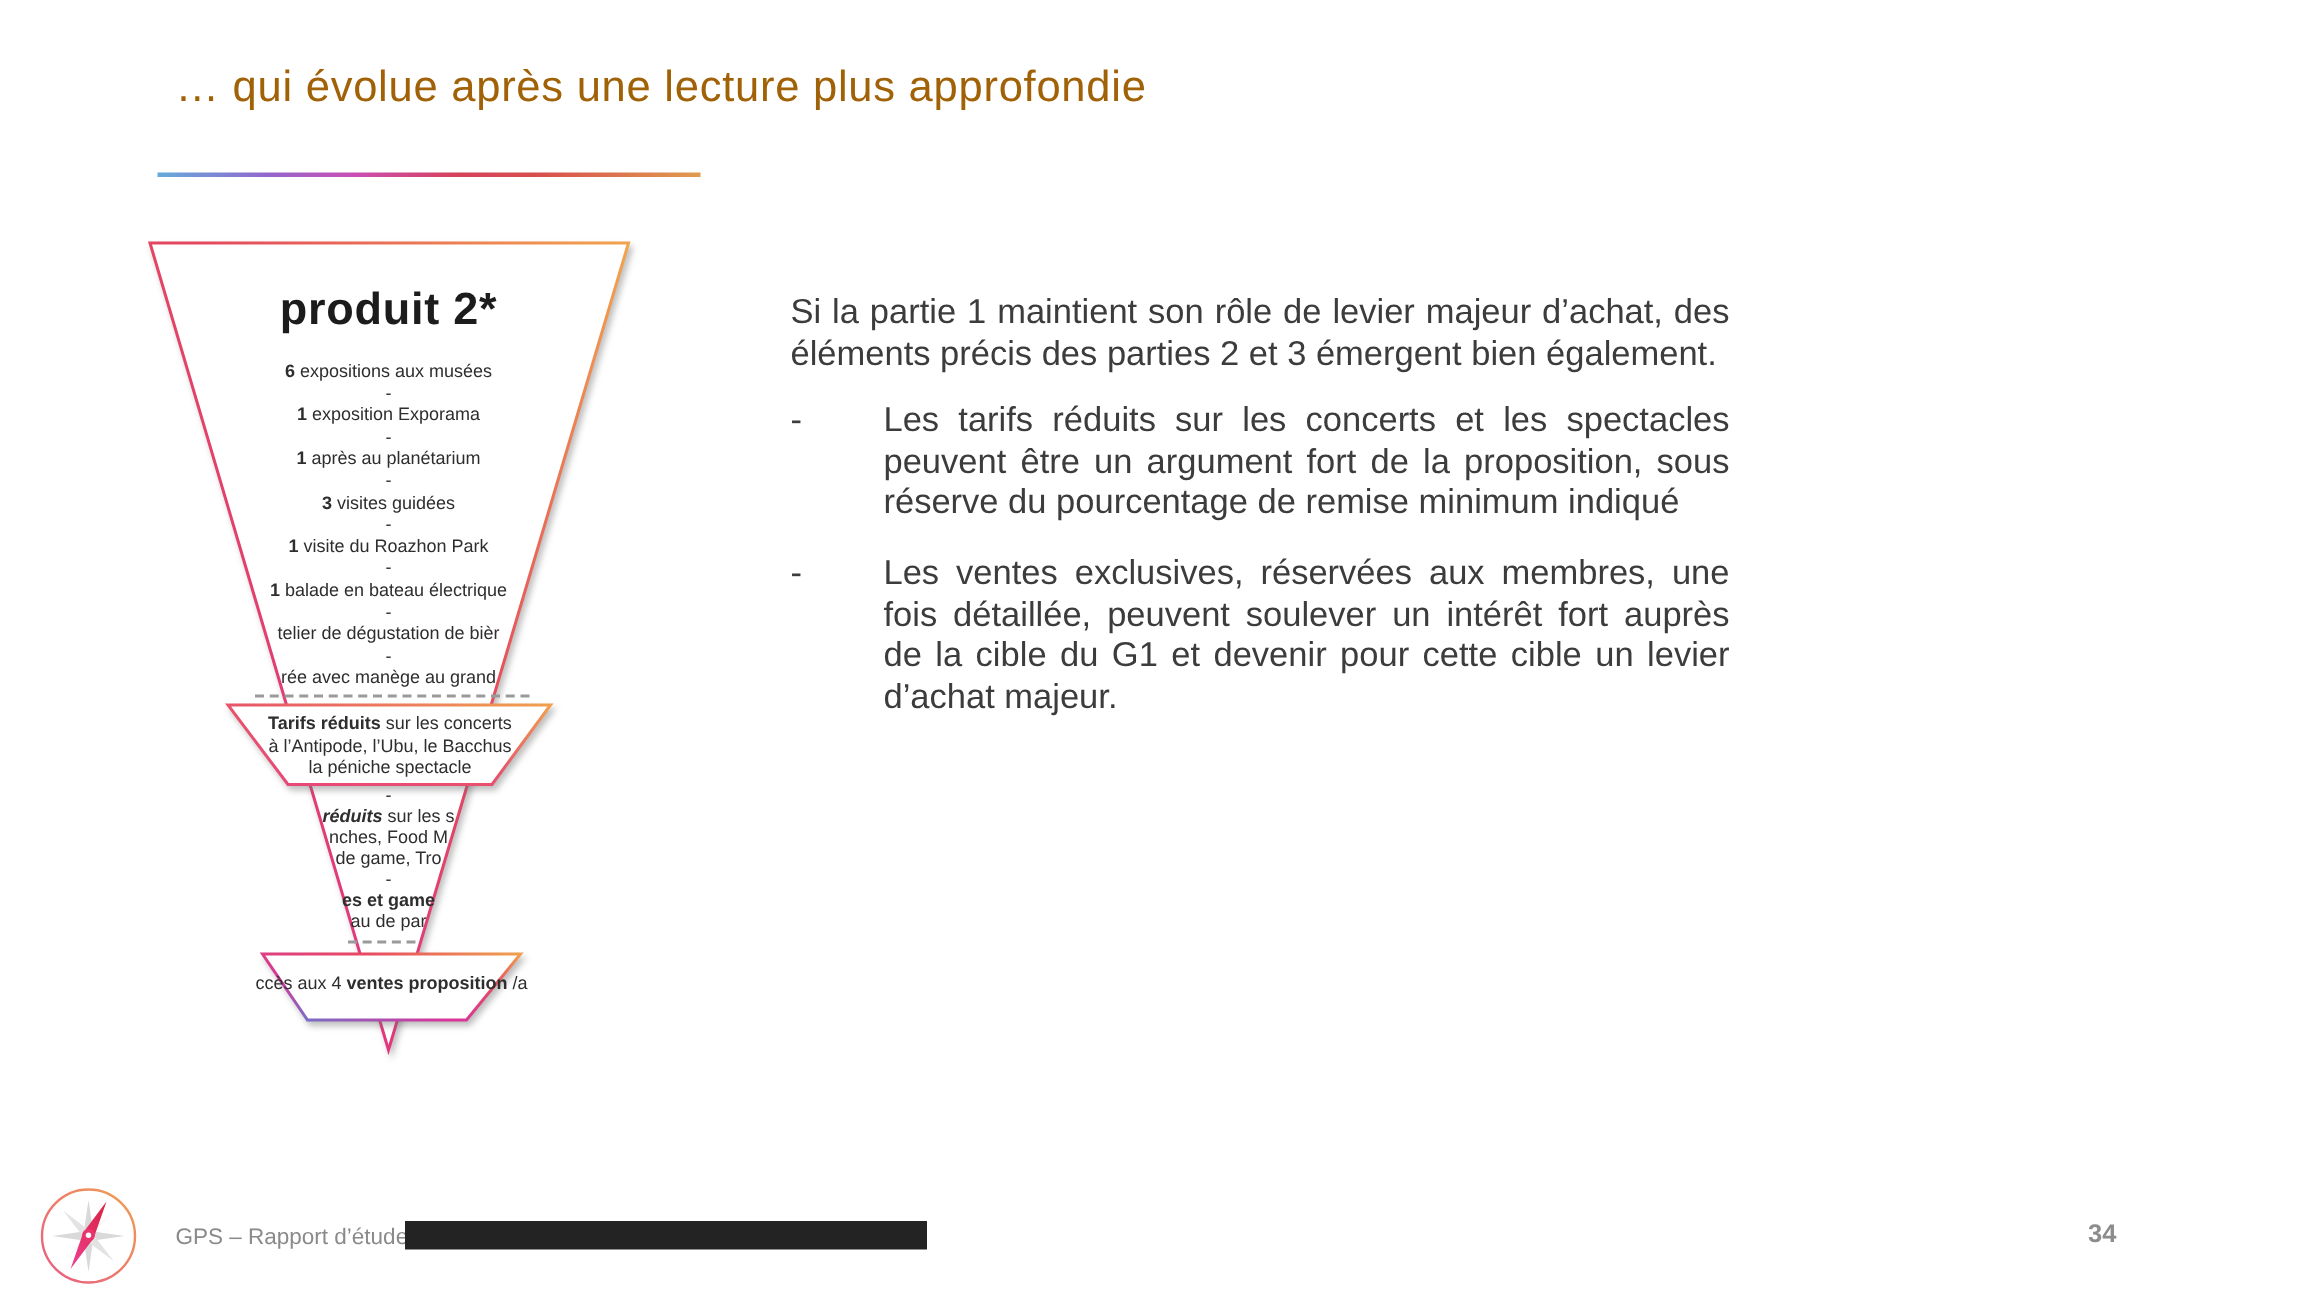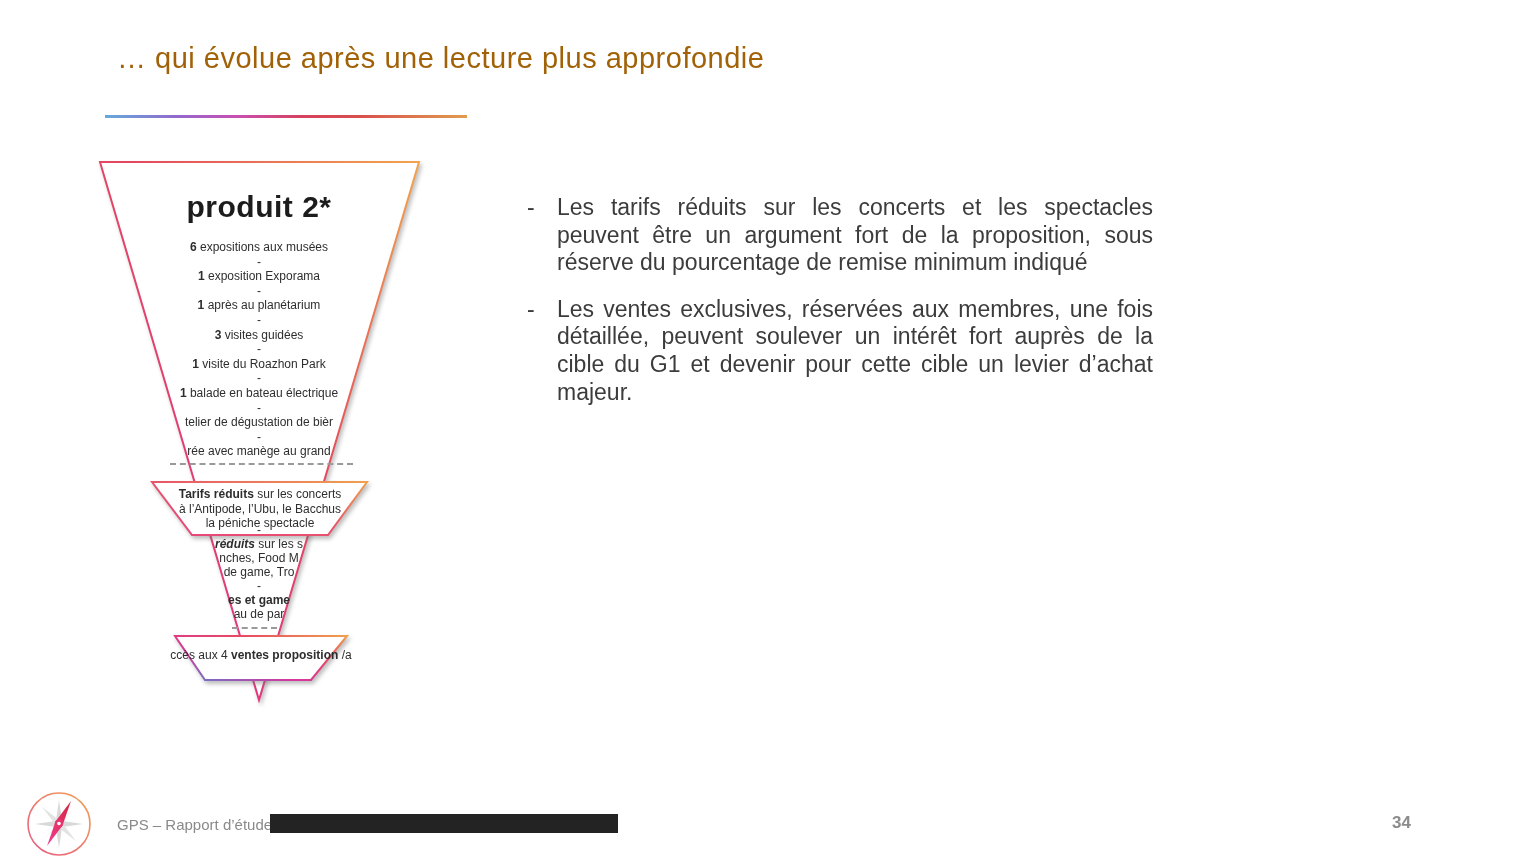--- a/index.html
+++ b/index.html
@@ -14,31 +14,31 @@
   
   .funnel-group{position:absolute;left:96px;top:158px;width:340px;height:560px;}
   .funnel-svg{position:absolute;left:0;top:0;filter:drop-shadow(2px 3px 2px rgba(110,110,110,0.45));}
   .fshape-svg{position:absolute;filter:drop-shadow(2px 3px 2px rgba(110,110,110,0.45));}
   .funnel-title{position:absolute;left:0;top:32px;width:326px;text-align:center;font-size:30px;font-weight:bold;color:#1c1c1c;letter-spacing:0.5px;}
   .funnel-list{position:absolute;left:0;top:82px;width:326px;text-align:center;font-size:12px;line-height:14.6px;color:#2e2e2e;}
   .funnel-mid{position:absolute;left:0;top:365px;width:326px;text-align:center;font-size:12px;line-height:14px;color:#2e2e2e;}
   .dash-sep{position:absolute;border-top:2px dashed #9a9a9a;height:0;}
   .sep1{left:74px;top:305px;width:183px;}
   .sep2{left:136px;top:469px;width:45px;}
-  .fbox1{position:absolute;left:46px;top:320px;width:236px;height:64px;text-decoration:underline;}
+  .fbox1{position:absolute;left:46px;top:308px;width:236px;height:64px;text-decoration:underline;}
   .fbox1 .fbox-text{position:absolute;left:10px;top:9px;width:216px;text-align:center;font-size:12px;line-height:14.5px;color:#2e2e2e;}
   .fbox2{position:absolute;left:68px;top:470px;width:190px;height:56px;}
   .fbox2 .fbox-text{position:absolute;left:0;top:20px;width:194px;text-align:center;font-size:12px;line-height:14px;color:#2e2e2e;}
 
   
   .content{position:absolute;left:527px;top:194px;width:626px;font-size:23px;line-height:27.6px;color:#3c3c3c;text-align:justify;}
   .content p{margin:0 0 17px 0;}
   .bullet{display:flex;margin-bottom:19px;}
   .bullet .dash{flex:0 0 30px;}
-  .bullet .btxt{flex:1;text-align:justify;}
+  .bullet .btxt{flex:1;text-align:justify;margin-left:32px;}
 
   
   .logo{position:absolute;left:26px;top:791px;}
   .footer-text{position:absolute;left:117px;top:816px;font-size:15px;color:#8a8a8a;white-space:nowrap;}
   .redaction-bar{position:absolute;left:270px;top:814px;width:348px;height:19px;background:#232323;}
   .page-number{position:absolute;left:1392px;top:813px;font-size:17px;font-weight:bold;color:#8c8c8c;}
 </style>
 </head>
 <body>
 
@@ -125,20 +125,21 @@
         <polygon points="11,8 183,8 147,52 41,52" fill="#ffffff" stroke="url(#gb2)" stroke-width="2"></polygon>
       </svg>
       <div class="fbox-text">
           <div><span>ccès aux 4 </span><span style="font-weight: bold;">ventes proposition</span><span> /a</span></div>
         </div>
     </div>
 
   </div>
 
   <div class="content">
+    <p>Si la partie 1 maintient son rôle de levier majeur d’achat, des éléments précis des parties 2 et 3 émergent bien également.</p>
     <div class="bullet">
       <span class="dash">-</span>
       <span class="btxt">Les tarifs réduits sur les concerts et les spectacles peuvent être un argument fort de la proposition, sous réserve du pourcentage de remise minimum indiqué</span>
     </div>
     <div class="bullet">
       <span class="dash">-</span>
       <span class="btxt">Les ventes exclusives, réservées aux membres, une fois détaillée, peuvent soulever un intérêt fort auprès de la cible du G1 et devenir pour cette cible un levier d’achat majeur.</span>
     </div>
   </div>
 

